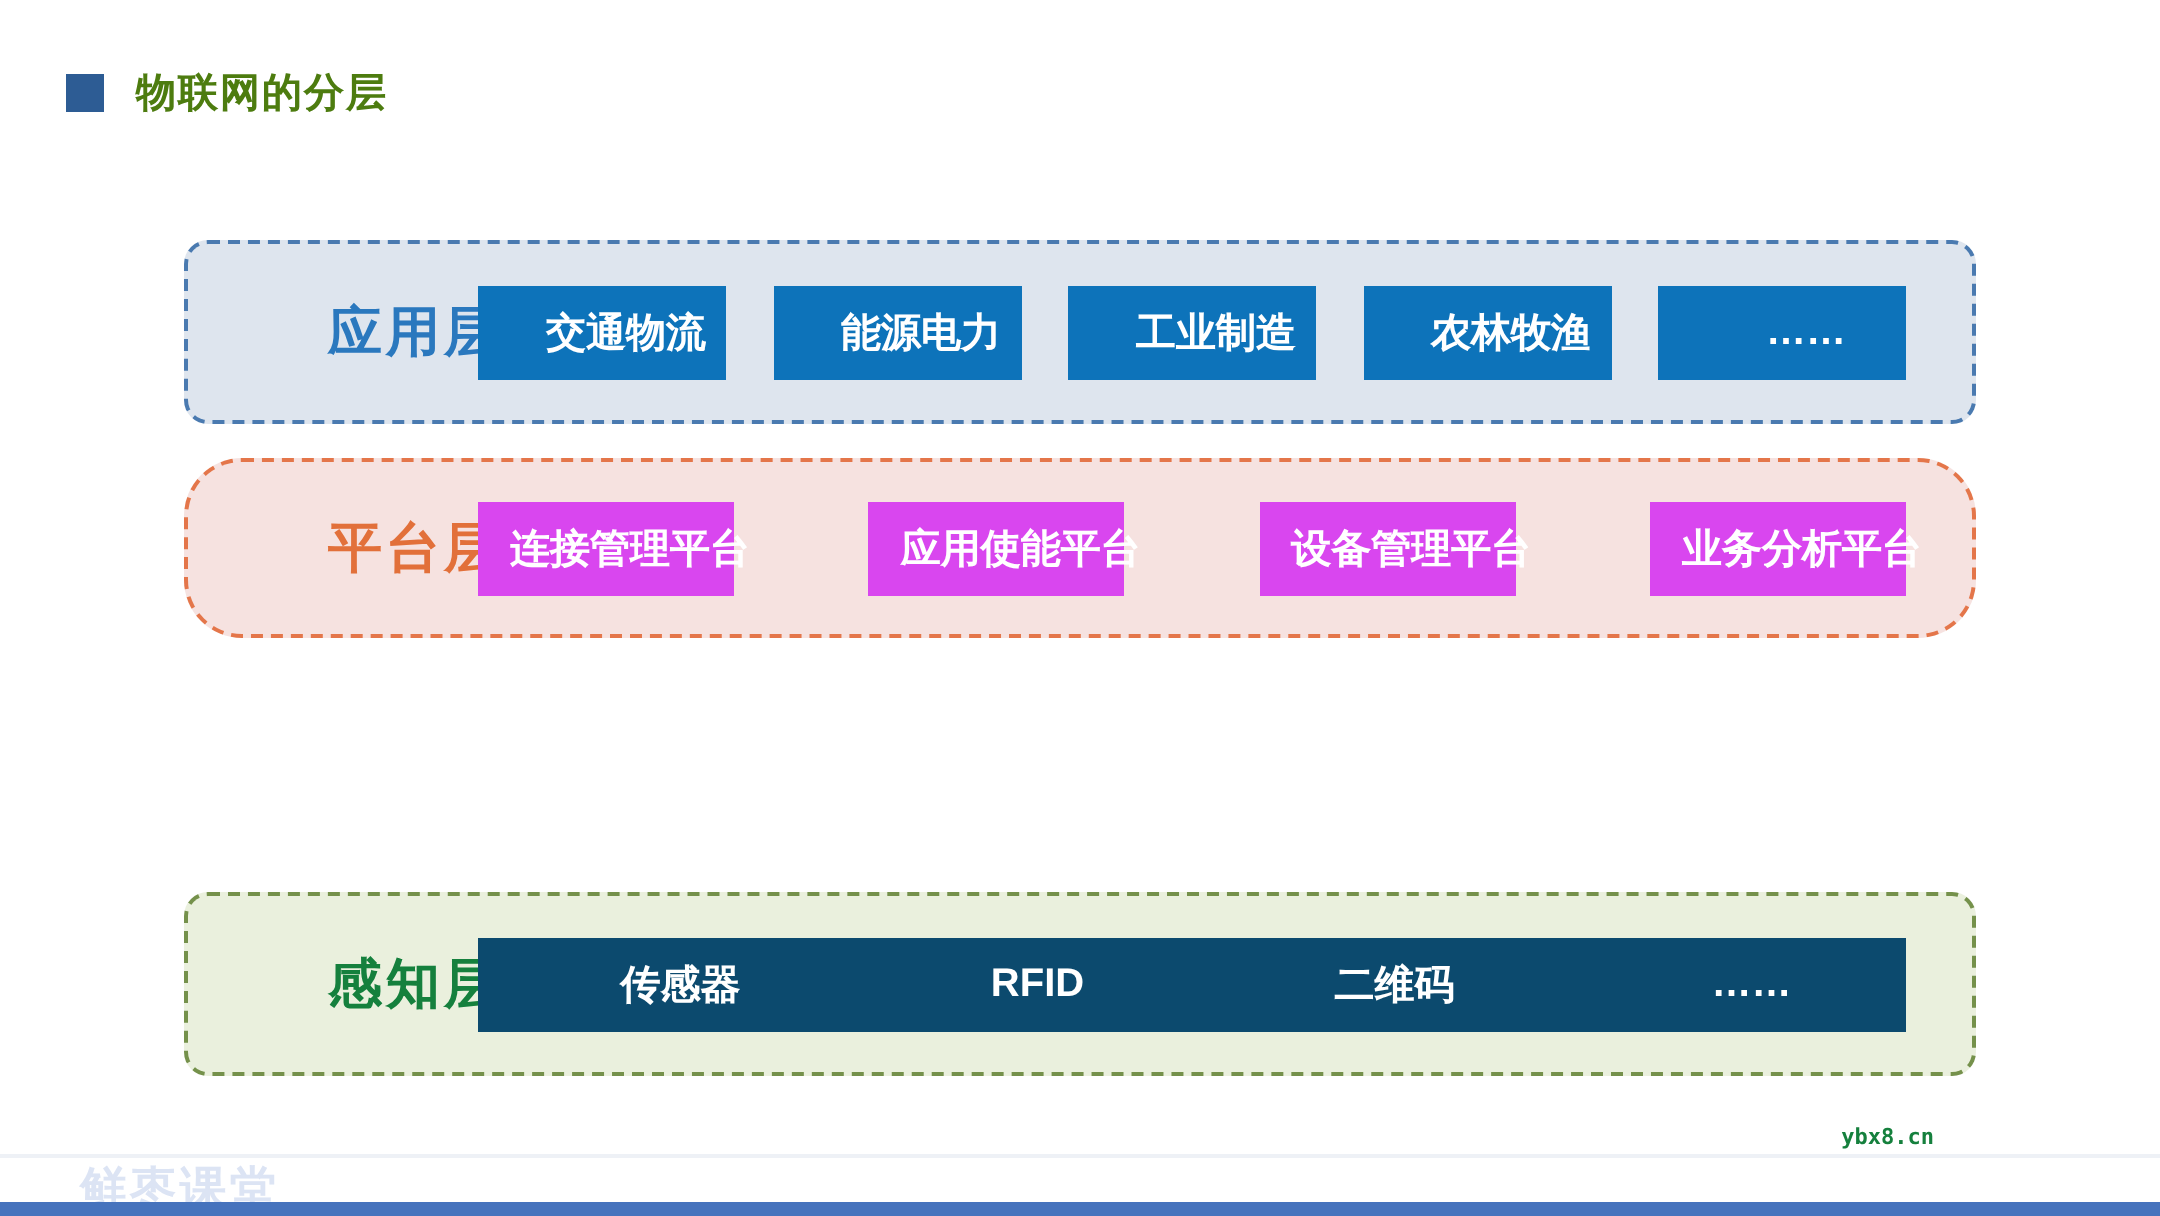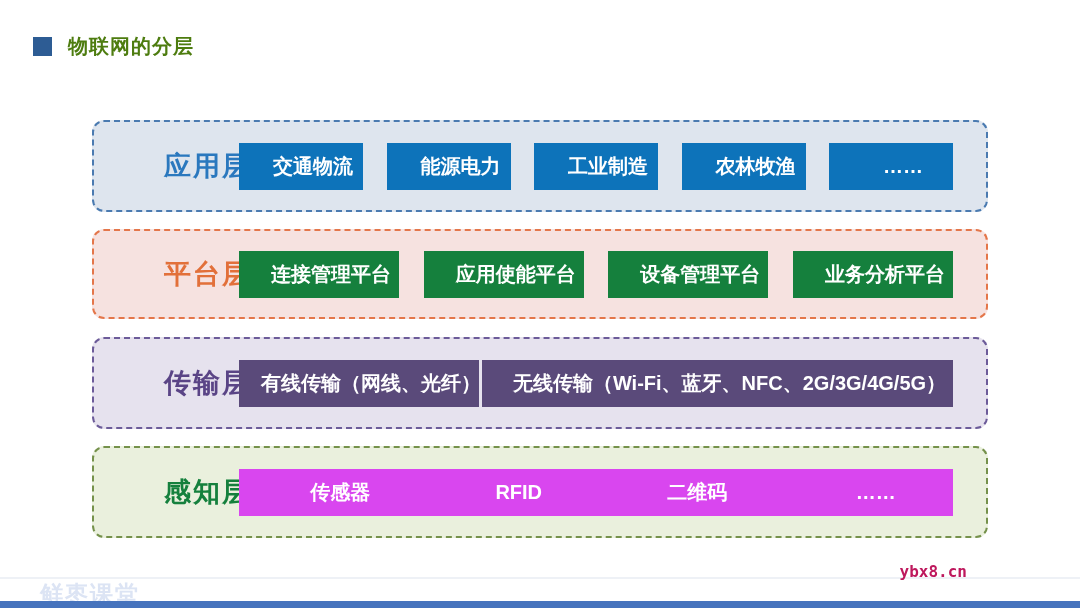--- a/index.html
+++ b/index.html
@@ -40,45 +40,45 @@
     display:flex;align-items:center;justify-content:center;
     color:#ffffff;font-weight:bold;font-size:20px;
     white-space:nowrap;
     padding-left:24px;
   }
   
   .row-app{top:120px;height:92px;background:#dee5ee;border-color:#4a7ab0;}
   .row-app .layer-label{color:#2a78be;}
   .row-app .box{background:#0d73ba;width:124px;}
   
-  .row-platform{top:229px;height:90px;background:#f6e2e0;border-color:#e4764a;}
+  .row-platform{top:229px;height:90px;background:#f6e2e0;border-color:#e4764a;border-radius:29px;}
   .row-platform .layer-label{color:#e2703a;}
-  .row-platform .box{background:#15803d;width:160px;}
+  .row-platform .box{background:#d946ef;width:128px;}
   
   .row-transport{top:337px;height:92px;background:#e6e2ee;border-color:#6c5b99;}
   .row-transport .layer-label{color:#5a4486;}
   .row-transport .box{background:#5a4a7a;}
   .row-transport .box-wired{width:240px;}
   .row-transport .box-wireless{width:471px;}
   
   .row-perception{top:446px;height:92px;background:#eaf0dd;border-color:#75914b;}
   .row-perception .layer-label{color:#15803d;}
-  .row-perception .box{background:#d946ef;width:182px;}
+  .row-perception .box{background:#0c4a6e;width:182px;}
   
   .footer-divider{
     position:absolute;left:0;right:0;top:577px;height:2px;background:#eef1f6;
   }
   .watermark{
     position:absolute;left:40px;top:579px;
     font-size:23px;font-weight:bold;color:#dce4f4;letter-spacing:2px;
   }
   .site-mark{
     position:absolute;right:113px;top:562px;
     font-family:"DejaVu Sans Mono",monospace;
-    font-size:16px;font-weight:bold;color:#be185d;
+    font-size:11px;font-weight:bold;color:#15803d;
   }
   .bottom-bar{
     position:absolute;left:0;right:0;bottom:0;height:7px;background:#4673bd;
   }
 </style>
 </head>
 <body>
 
 <div class="slide">
 
@@ -101,27 +101,20 @@
   <div class="layer-row row-platform">
     <span class="layer-label">平台层</span>
     <div class="boxes">
       <div class="box">连接管理平台</div>
       <div class="box">应用使能平台</div>
       <div class="box">设备管理平台</div>
       <div class="box">业务分析平台</div>
     </div>
   </div>
 
-  <div class="layer-row row-transport">
-    <span class="layer-label">传输层</span>
-    <div class="boxes">
-      <div class="box box-wired">有线传输（网线、光纤）</div>
-      <div class="box box-wireless">无线传输（Wi-Fi、蓝牙、NFC、2G/3G/4G/5G）</div>
-    </div>
-  </div>
 
   <div class="layer-row row-perception">
     <span class="layer-label">感知层</span>
     <div class="boxes">
       <div class="box">传感器</div>
       <div class="box">RFID</div>
       <div class="box">二维码</div>
       <div class="box">……</div>
     </div>
   </div>

